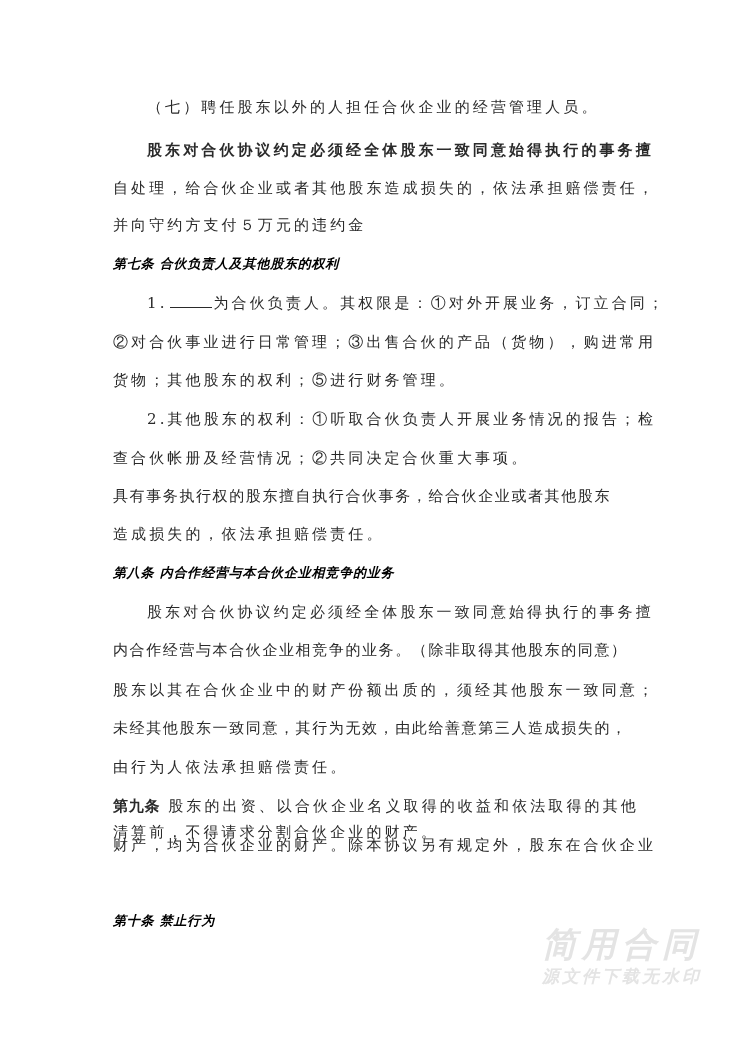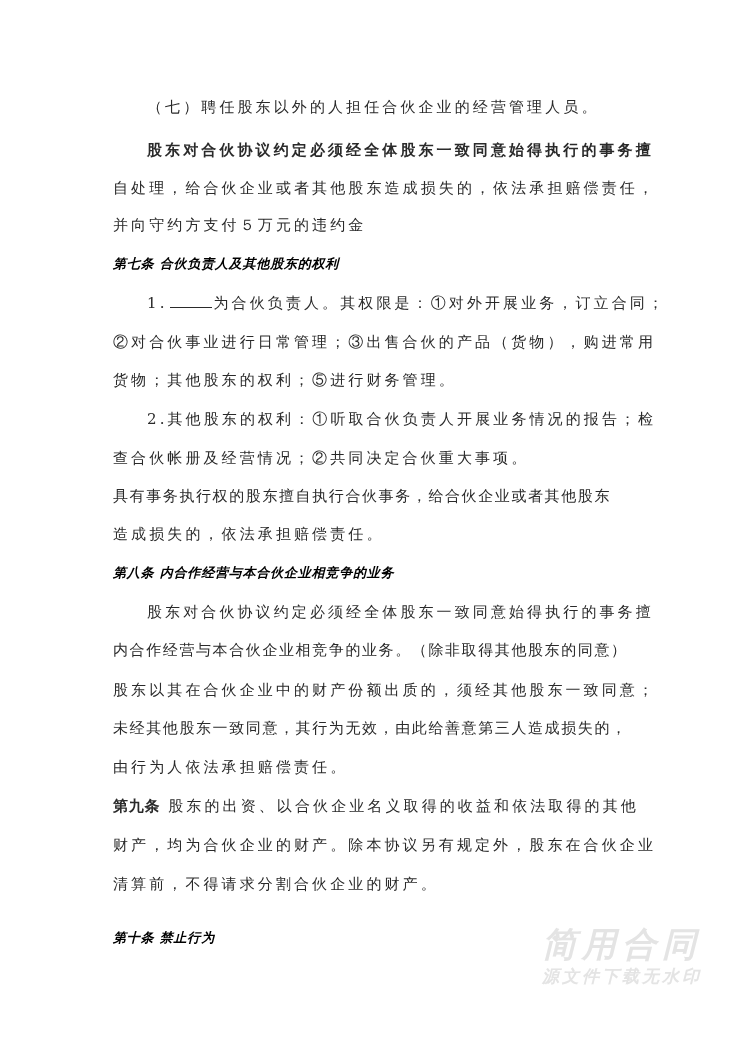--- a/index.html
+++ b/index.html
@@ -59,22 +59,22 @@
   <div class="line indent" style="top:600px;">股东对合伙协议约定必须经全体股东一致同意始得执行的事务擅</div>
   <div class="line tight" style="top:638px;">内合作经营与本合伙企业相竞争的业务。（除非取得其他股东的同意）</div>
   <div class="line" style="top:678px;">股东以其在合伙企业中的财产份额出质的，须经其他股东一致同意；</div>
   <div class="line tight" style="top:716px;">未经其他股东一致同意，其行为无效，由此给善意第三人造成损失的，</div>
   <div class="line" style="top:755px;">由行为人依法承担赔偿责任。</div>
 
   <div class="line" style="top:794px;">
     <span class="bold-inline">第九条</span><span> 股东的出资、以合伙企业名义取得的收益和依法取得的其他</span>
   </div>
   <div class="line" style="top:833px;">财产，均为合伙企业的财产。除本协议另有规定外，股东在合伙企业</div>
-  <div class="line" style="top:872px;">清算前，不得请求分割合伙企业的财产。</div>
+  <div class="line" style="top:820px;">清算前，不得请求分割合伙企业的财产。</div>
 
-  <div class="line heading" style="top:909px;margin-top:17px;">第十条 禁止行为</div>
+  <div class="line heading" style="top:909px;">第十条 禁止行为</div>
 
 </div>
 
 <div class="watermark">
   <div class="wm-title">简用合同</div>
   <div class="wm-sub">源文件下载无水印</div>
 </div>
 
 </body></html>

